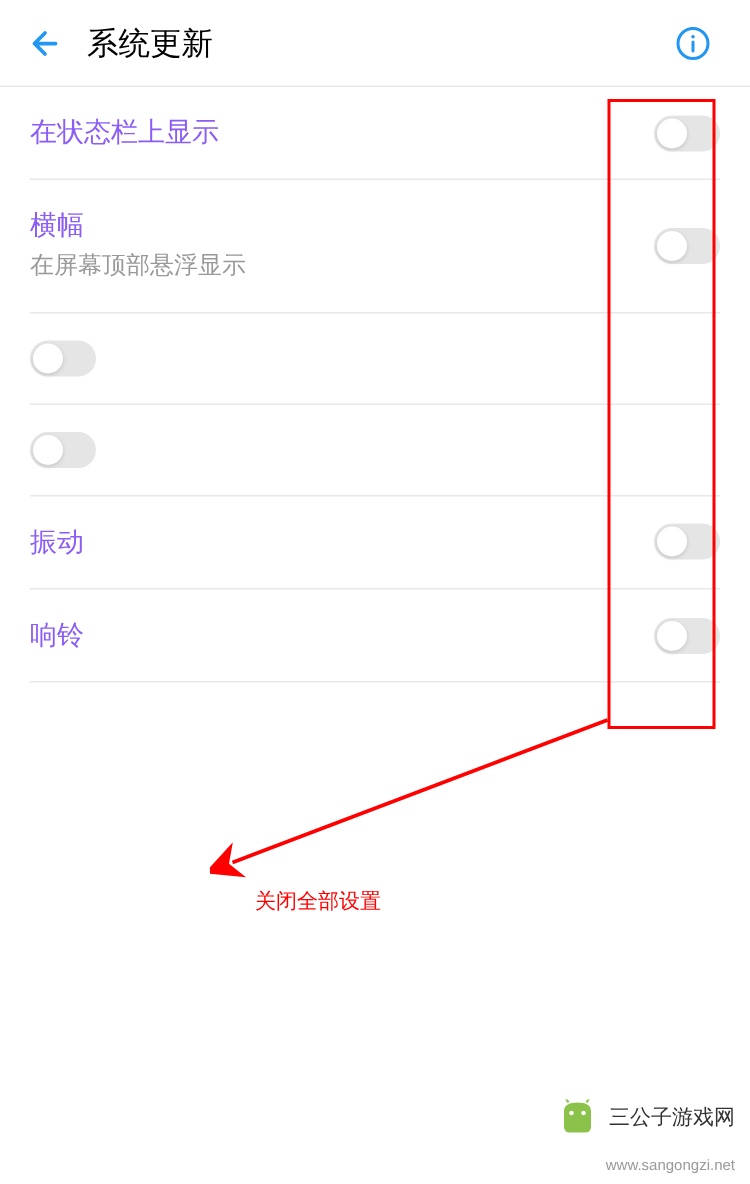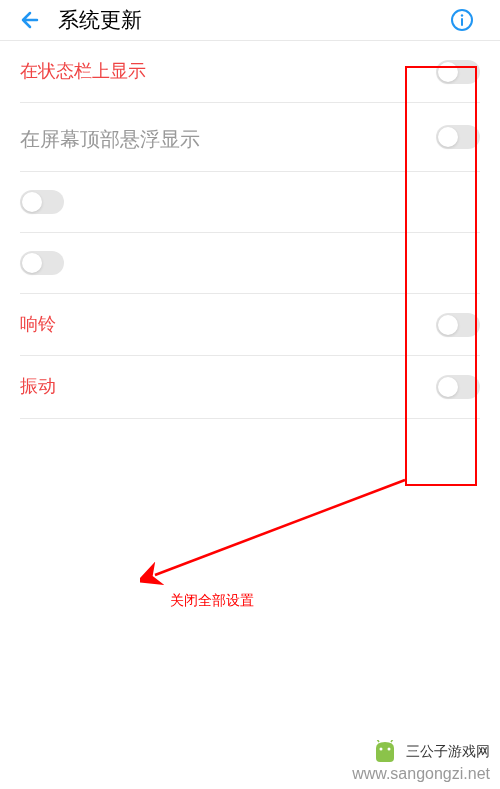--- a/index.html
+++ b/index.html
@@ -13,21 +13,21 @@
       background: #ffffff;
       font-family: -apple-system, "Helvetica Neue", Arial, sans-serif;
       position: relative;
       overflow: hidden;
     }
     .header {
       display: flex;
       align-items: center;
       padding: 4px 16px;
       border-bottom: 1px solid #e8e8e8;
-      height: 41px;
+      height: 58px;
       justify-content: flex-end;
     }
     .back-icon {
       width: 28px;
       height: 28px;
       display: flex;
       align-items: center;
       justify-content: center;
       color: #2196f3;
       margin-right: 14px;
@@ -55,25 +55,25 @@
       justify-content: space-between;
       padding: 18px 0;
       border-bottom: 1px solid #e8e8e8;
     }
     .setting-text {
       flex: 1;
       padding-right: 20px;
     }
     .setting-label {
       font-size: 18px;
-      color: #ef4444;
+      color: #8b5cf6;
       line-height: 1.4;
     }
     .setting-desc {
-      font-size: 20px;
+      font-size: 16px;
       color: #999;
       margin-top: 4px;
       line-height: 1.4;
     }
     .toggle {
       width: 44px;
       height: 24px;
       background: #e5e5e5;
       border-radius: 12px;
       position: relative;
@@ -153,43 +153,44 @@
 <div class="settings-list">
   <div class="setting-row">
     <div class="setting-text">
       <div class="setting-label">在状态栏上显示</div>
     </div>
     <div class="toggle"></div>
   </div>
 
   <div class="setting-row">
     <div class="setting-text">
+      <div class="setting-label">横幅</div>
       <div class="setting-desc">在屏幕顶部悬浮显示</div>
     </div>
     <div class="toggle"></div>
   </div>
 
   <div class="setting-row">
     <div class="toggle"></div>
   </div>
 
   <div class="setting-row">
     <div class="toggle"></div>
   </div>
 
   <div class="setting-row">
     <div class="setting-text">
+      <div class="setting-label">振动</div>
+    </div>
+    <div class="toggle"></div>
+  </div>
+
+  <div class="setting-row">
+    <div class="setting-text">
       <div class="setting-label">响铃</div>
-    </div>
-    <div class="toggle"></div>
-  </div>
-
-  <div class="setting-row">
-    <div class="setting-text">
-      <div class="setting-label">振动</div>
     </div>
     <div class="toggle"></div>
   </div>
 </div>
 
 <div class="annotation-box"></div>
 
 <svg class="annotation-arrow" viewBox="0 0 270 220">
   <defs>
     <marker id="arrowhead" markerWidth="10" markerHeight="10" refX="2" refY="5" orient="auto">
@@ -205,14 +206,14 @@
   <div style="display:flex;align-items:center;gap:6px;justify-content:flex-end;">
     <svg class="watermark-logo" viewBox="0 0 30 24">
       <path d="M6 8 Q6 2 15 2 Q24 2 24 8 L24 18 Q24 22 20 22 L10 22 Q6 22 6 18 Z" fill="#8bc34a"></path>
       <circle cx="11" cy="9" r="1.5" fill="#fff"></circle>
       <circle cx="19" cy="9" r="1.5" fill="#fff"></circle>
       <line x1="9" y1="2" x2="7" y2="-1" stroke="#8bc34a" stroke-width="1.5"></line>
       <line x1="21" y1="2" x2="23" y2="-1" stroke="#8bc34a" stroke-width="1.5"></line>
     </svg>
     <span class="watermark-text">三公子游戏网</span>
   </div>
-  <div style="font-size:16px;color:#999;margin-top:1px;">www.sangongzi.net</div>
+  <div style="font-size:10px;color:#999;margin-top:15px;">www.sangongzi.net</div>
 </div>
 
 </body></html>

